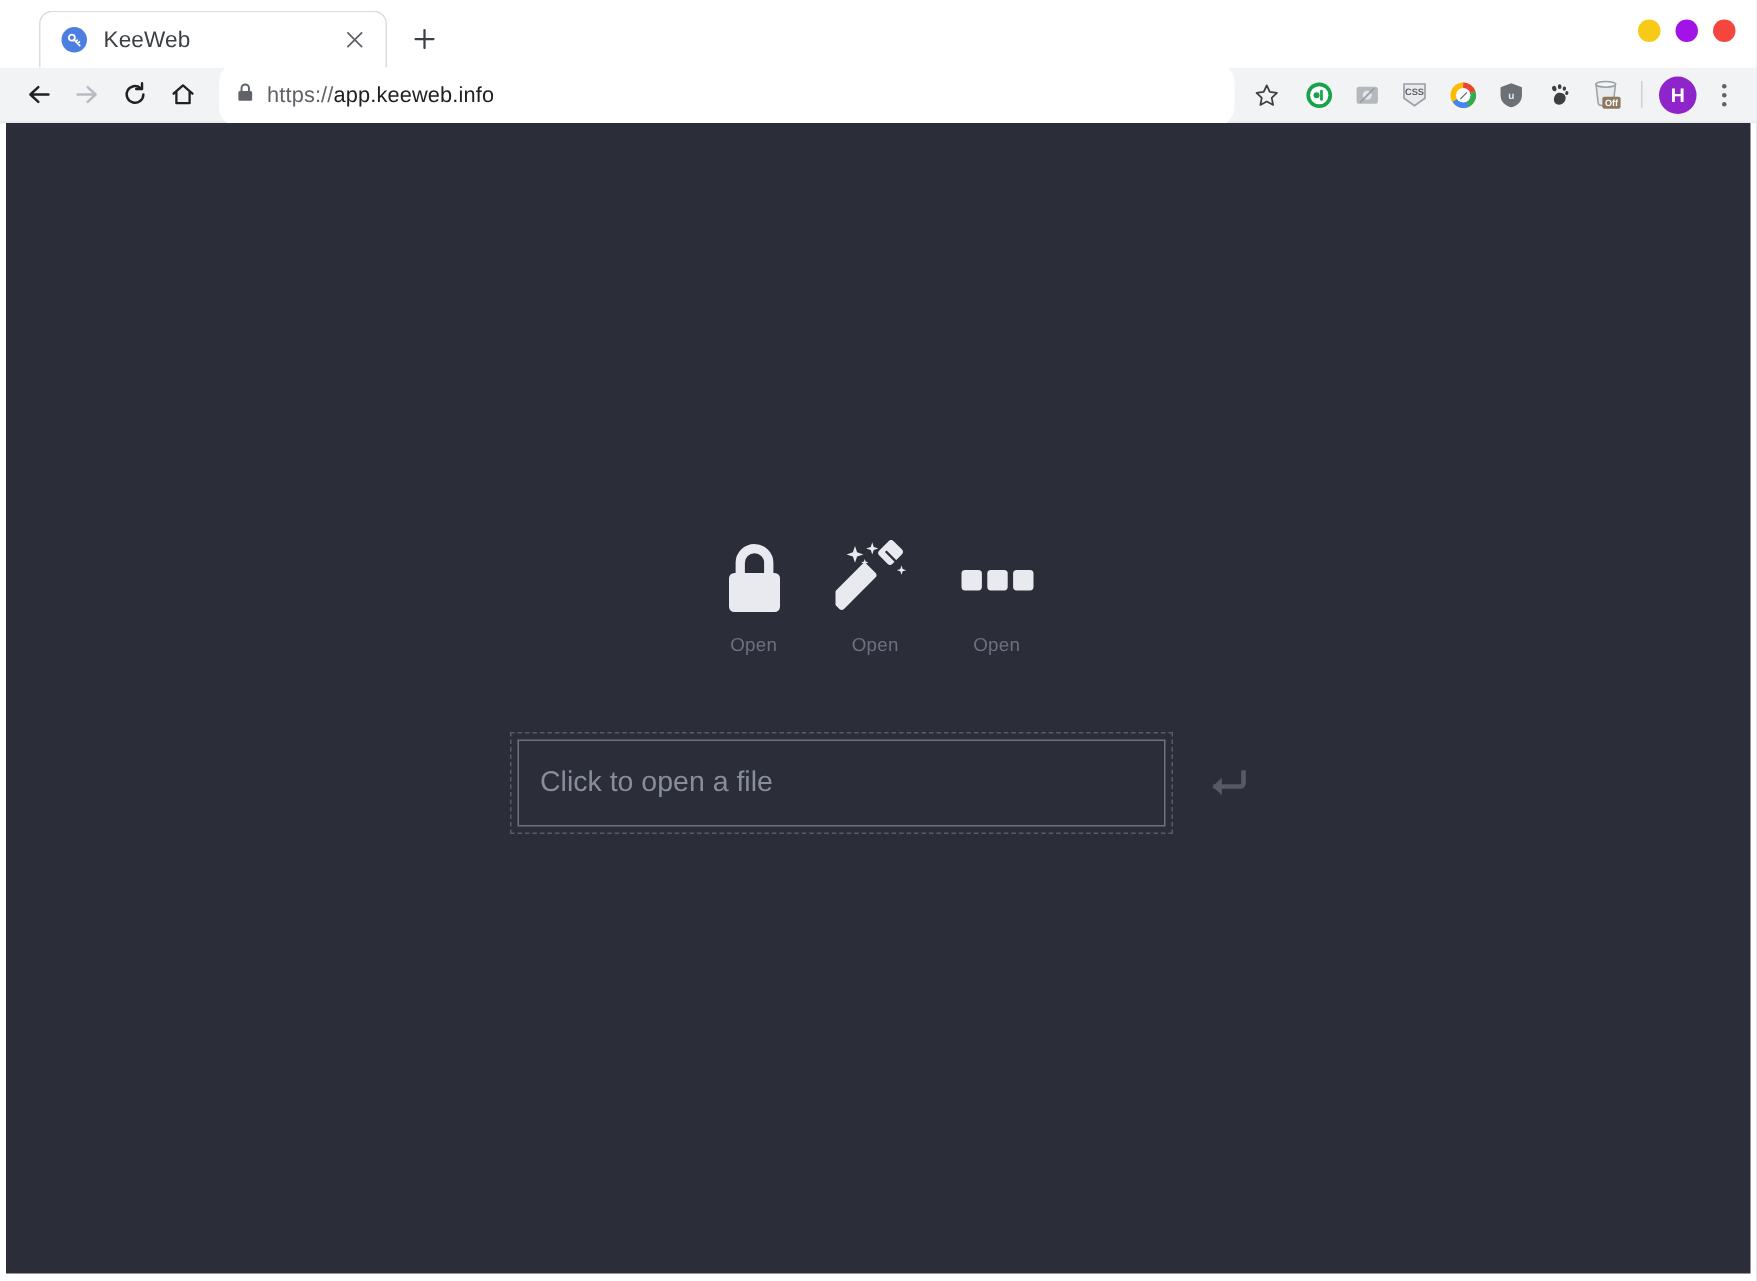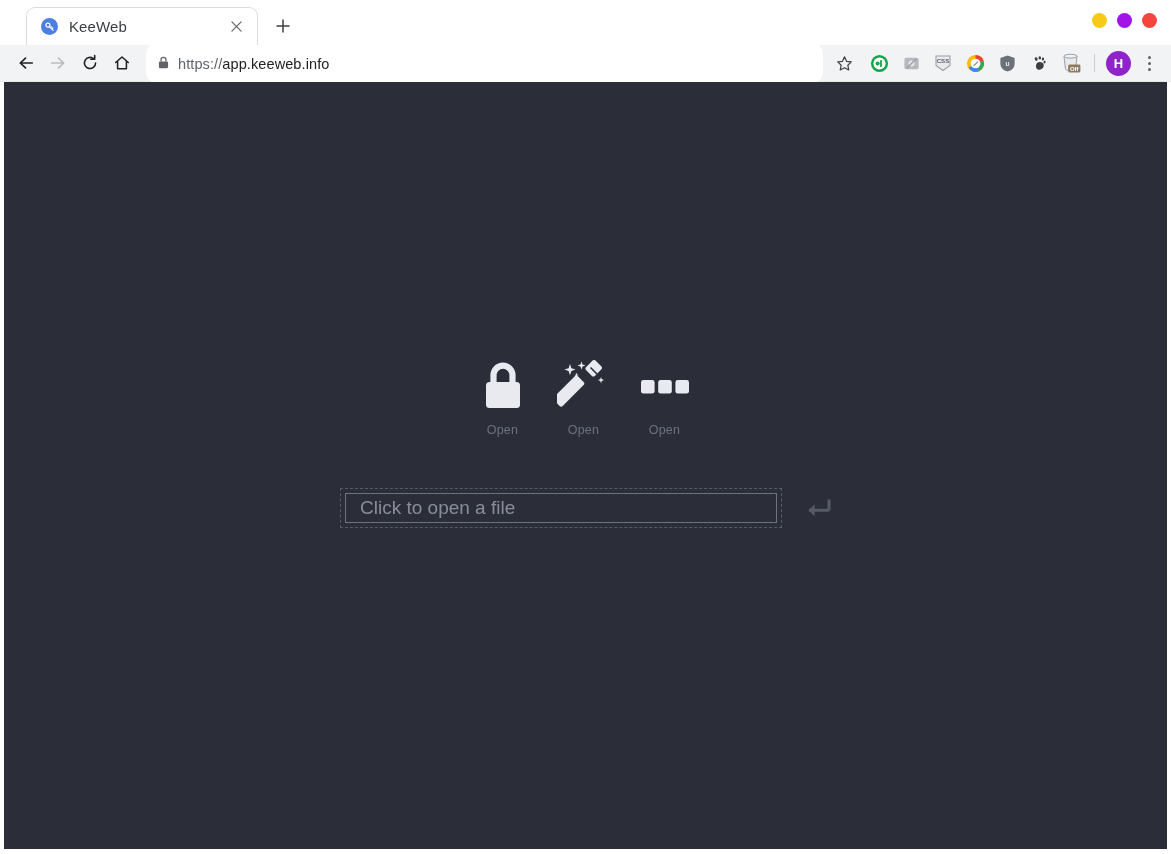--- a/index.html
+++ b/index.html
@@ -225,21 +225,21 @@
     padding: 5px;
   }
   .file-input-wrap::before {
     content: "";
     position: absolute;
     left: 0; top: 0; right: 0; bottom: 0;
     border: 1px dashed #575b68;
   }
   .file-input {
     width: 432px;
-    height: 30px;
+    height: 58px;
     background: transparent;
     border: 1px solid #6e7280;
     color: #9a9fae;
     font-size: 19px;
     padding: 0 14px;
     outline: none;
     font-family: "Liberation Sans", sans-serif;
   }
   .file-input::placeholder { color: #888d9c; }
   .enter-icon {

